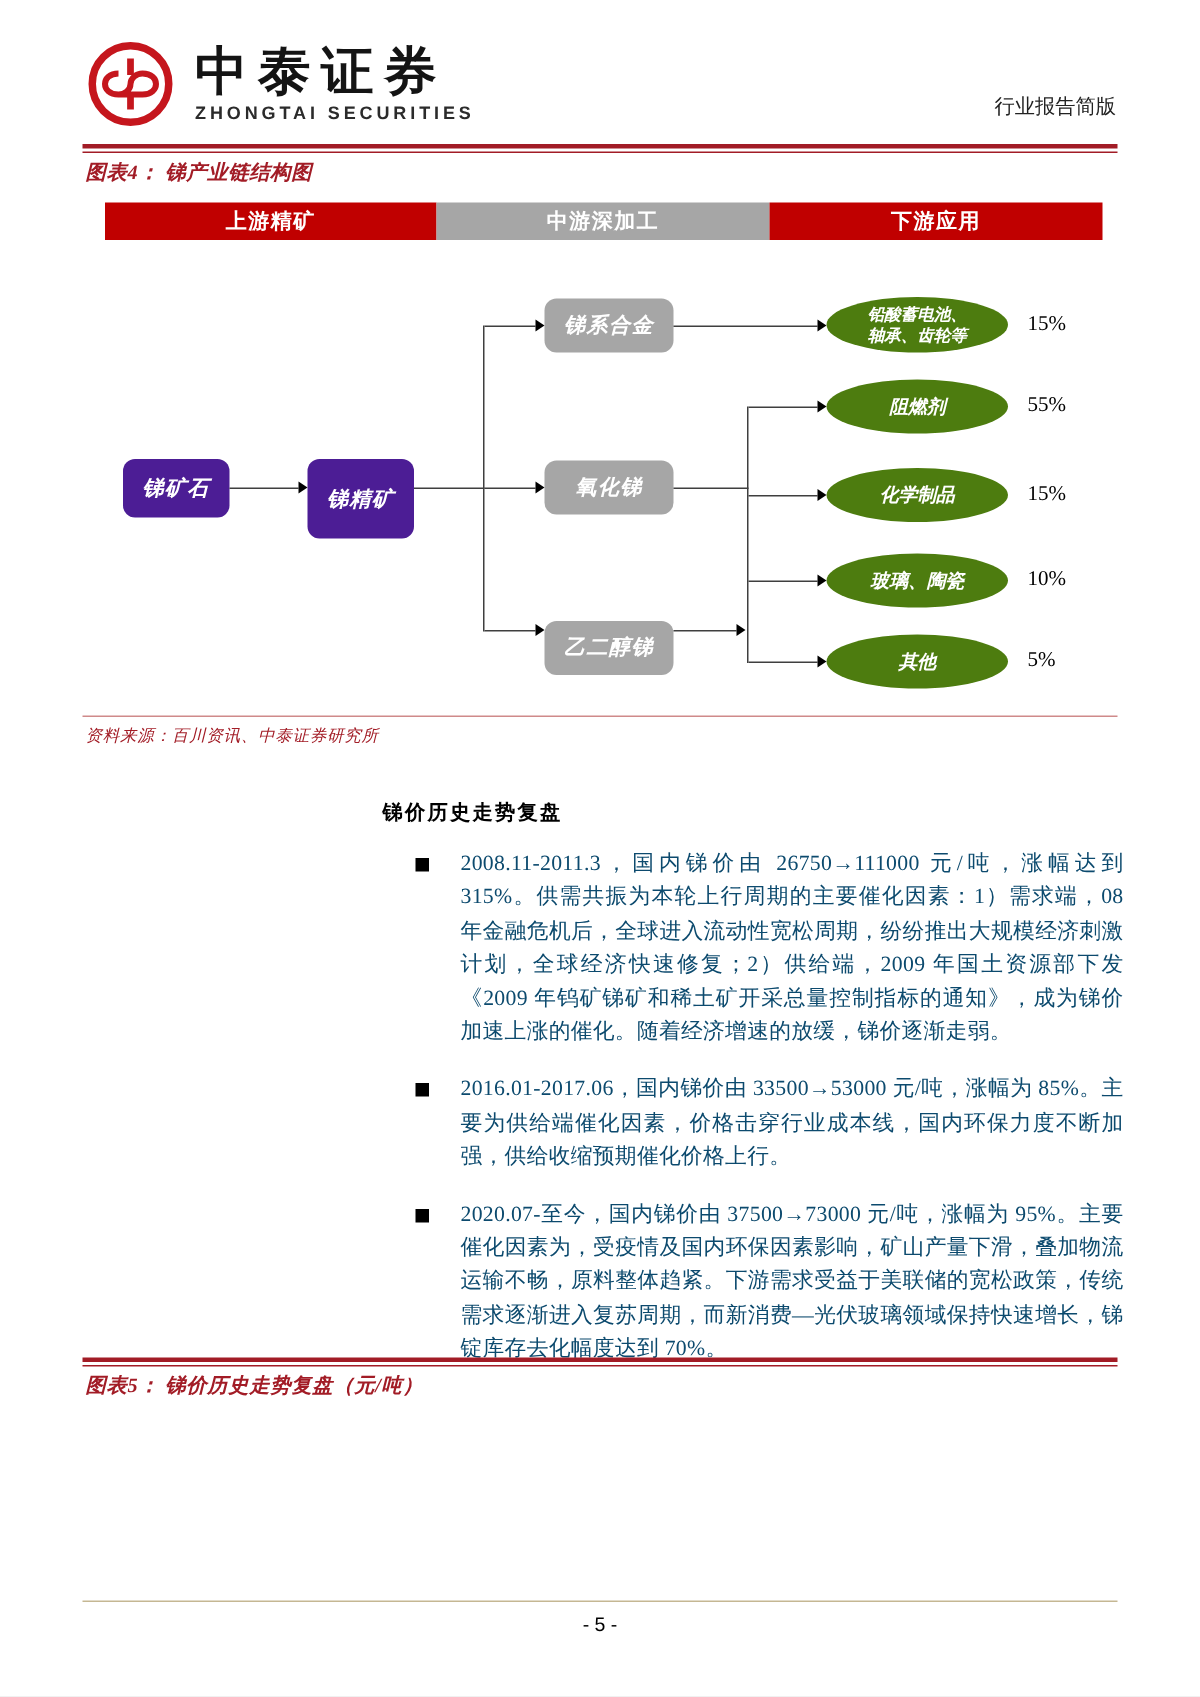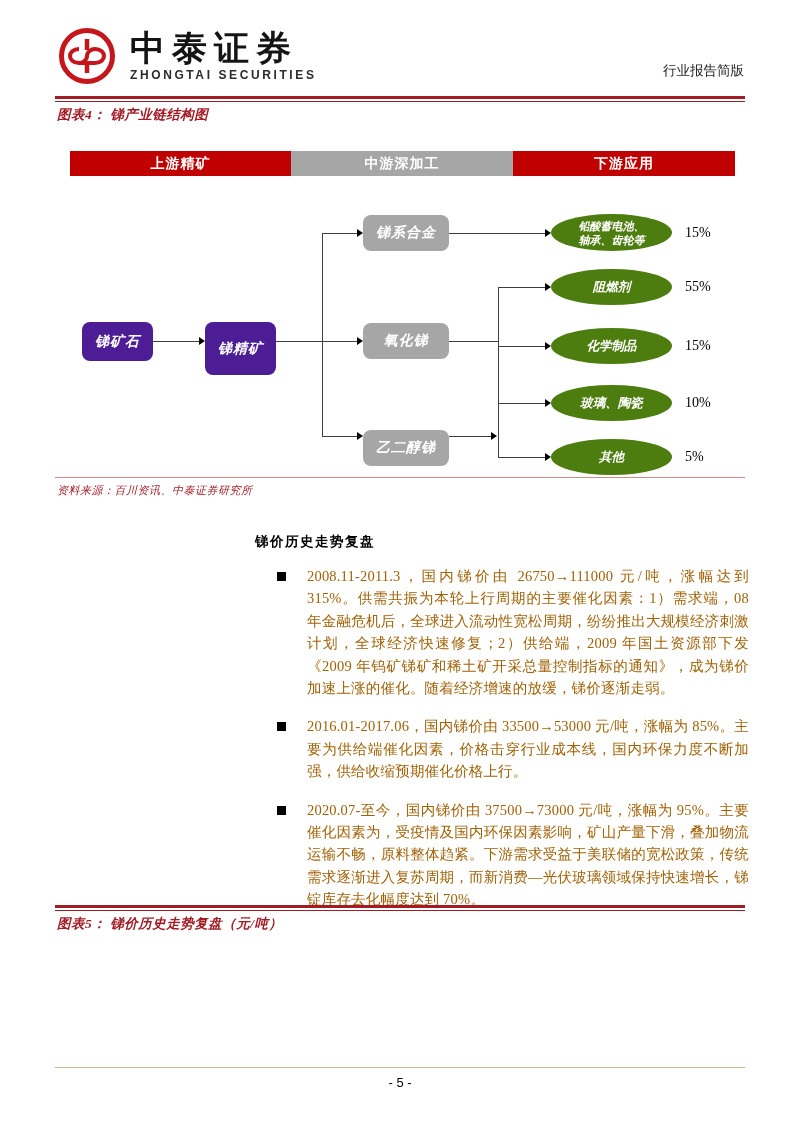--- a/index.html
+++ b/index.html
@@ -17,21 +17,21 @@
   .logo-cn { font-size:35px; font-weight:bold; color:#141414; letter-spacing:7px; line-height:38px; font-family:"Liberation Sans",sans-serif; }
   .logo-en { font-size:12px; font-weight:bold; color:#2b2b2b; letter-spacing:2.6px; margin-top:1px; }
   .report-type { position:absolute; right:56px; top:62px; font-size:13.5px; color:#222; font-family:"Liberation Serif",serif; }
 
   
   .fig-block { position:absolute; left:55px; width:690px; }
   .fig-rule { height:6px; border-top:3px solid #A21C26; border-bottom:1px solid #A21C26; }
   .fig-title { margin-top:4px; padding-left:2px; color:#A21C26; font-weight:bold; font-style:italic; font-size:13.5px; font-family:"Liberation Serif",serif; letter-spacing:0.5px; }
 
   
-  .diagram { position:absolute; left:0; top:151px; width:800px; height:340px; }
+  .diagram { position:absolute; left:0; top:135px; width:800px; height:340px; }
   .colbar { position:absolute; top:0; height:25px; color:#fff; font-size:14px; font-weight:bold;
             display:flex; align-items:center; justify-content:center; letter-spacing:1px; }
   .colbar.red { background:#C00000; }
   .colbar.gray { background:#A6A6A6; }
 
   .node { position:absolute; border-radius:8px; color:#fff; font-style:italic; font-weight:bold;
           font-size:14px; display:flex; align-items:center; justify-content:center;
           font-family:"Liberation Serif",serif; letter-spacing:1px; }
   .node.red { background:#4c1d95; }
   .node.gray { background:#A6A6A6; }
@@ -57,21 +57,21 @@
   .src-text { position:absolute; left:57px; top:483px; color:#A21C26; font-style:italic;
               font-size:11px; font-family:"Liberation Serif",serif; letter-spacing:0.5px; }
 
   
   .section-heading { position:absolute; left:255px; top:533px; font-size:13.5px; font-weight:bold;
                      color:#000; letter-spacing:1.5px; font-family:Liberation Sans, sans-serif; }
   .bullets { position:absolute; left:255px; top:565px; width:494px; }
   .bullet { display:flex; margin-bottom:16px; }
   .bullet-marker { flex:0 0 9px; width:9px; height:9px; background:#000; margin:7px 0 0 22px; }
   .bullet-text { margin-left:21px; flex:1; text-align:justify; font-size:14.5px; line-height:22.4px;
-                 color:#a16207; font-family:"Liberation Serif",serif; letter-spacing:0.2px; }
+                 color:#0c4a6e; font-family:"Liberation Serif",serif; letter-spacing:0.2px; }
 
   
   .footer-line { position:absolute; left:55px; top:1067px; width:690px; border-top:1px solid #C5B793; }
   .page-number { position:absolute; left:55px; top:1075px; width:690px; text-align:center;
                  font-size:13px; color:#000; font-family:"Liberation Sans",sans-serif; }
   .disclaimer { position:absolute; right:55px; top:1074px; font-size:13.5px; font-weight:bold;
                 font-style:italic; color:#000; font-family:"Liberation Serif",serif; letter-spacing:0.5px; }
 </style>
 </head>
 <body>

